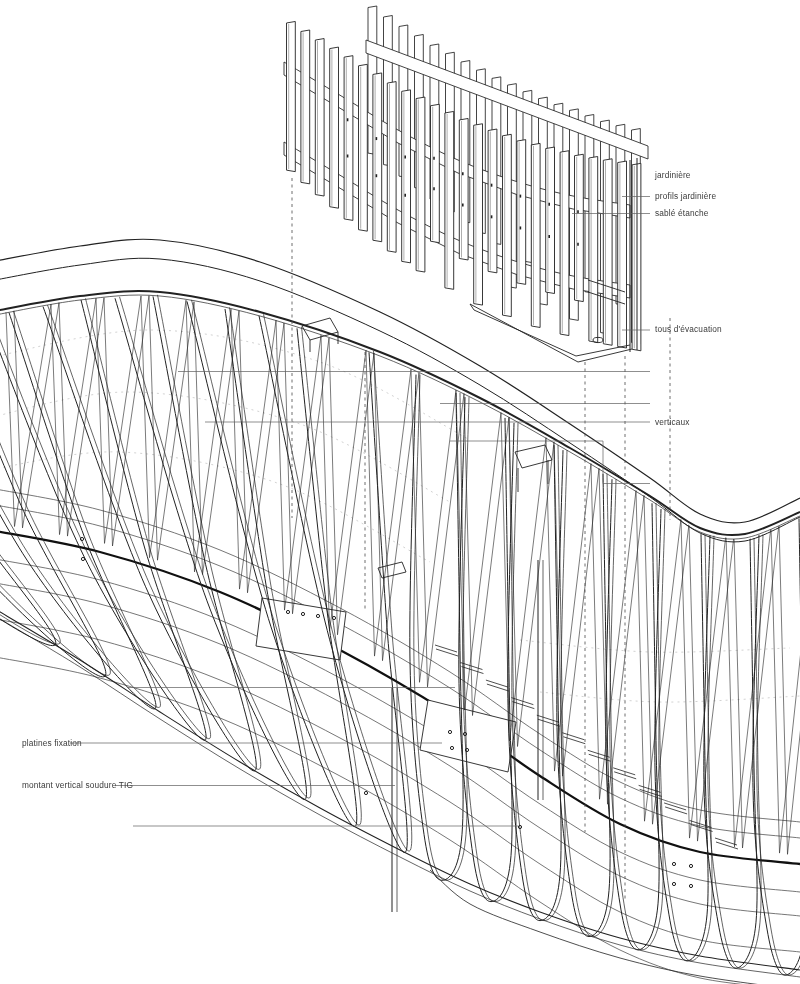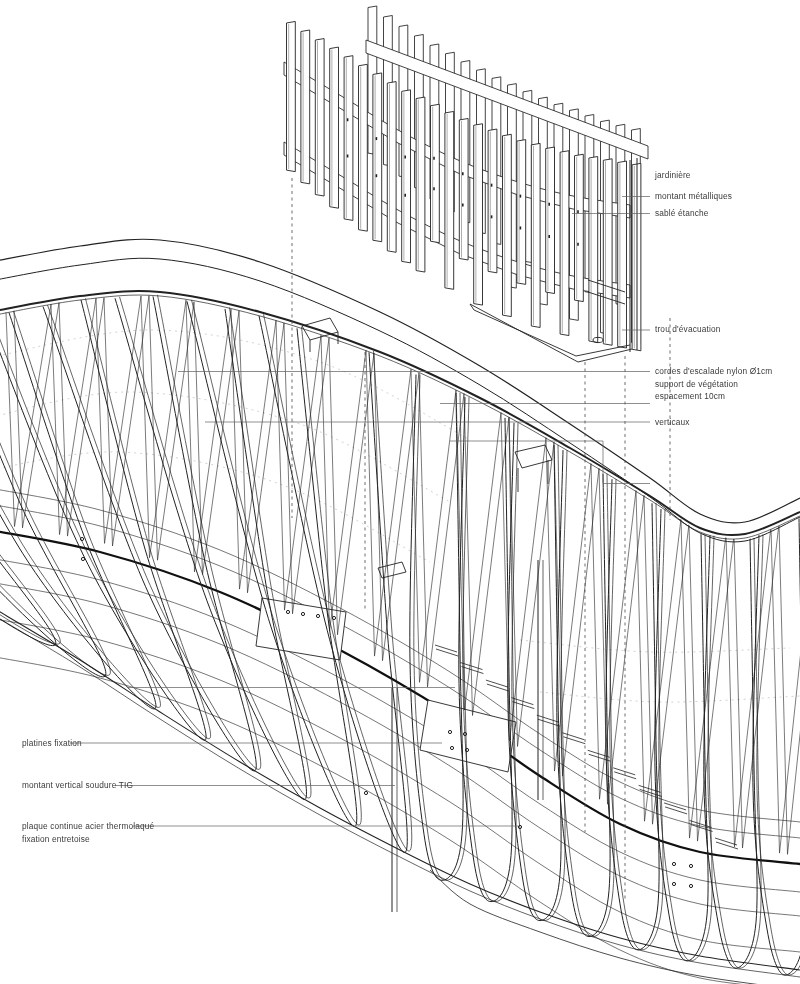--- a/index.html
+++ b/index.html
@@ -254,40 +254,31 @@
         <path d="M70 743 L442 743" fill="none" stroke="#5f5f5f" stroke-width="0.7"></path>
         <path d="M115 785.5 L395 785.5" fill="none" stroke="#5f5f5f" stroke-width="0.7"></path>
         <path d="M133 826 L518 826" fill="none" stroke="#5f5f5f" stroke-width="0.7"></path>
       </g>
     </svg>
 
   <div class="lbl" style="left:655px;top:169px">
     <div>jardinière</div>
   </div>
   <div class="lbl" style="left:655px;top:190px">
-    <div>montant métalliques</div>
+    <div>profils jardinière</div>
   </div>
   <div class="lbl" style="left:655px;top:207px">
     <div>sablé étanche</div>
   </div>
   <div class="lbl" style="left:655px;top:323px">
-    <div>trou d'évacuation</div>
-  </div>
-  <div class="lbl" style="left:655px;top:365px">
-    <div>cordes d'escalade nylon Ø1cm</div>
-    <div>support de végétation</div>
-    <div>espacement 10cm</div>
+    <div>tous d'évacuation</div>
   </div>
   <div class="lbl" style="left:655px;top:416px">
     <div>verticaux</div>
   </div>
 
   <div class="lbl" style="left:22px;top:737px">
     <div>platines fixation</div>
   </div>
   <div class="lbl" style="left:22px;top:779px">
     <div>montant vertical soudure TIG</div>
   </div>
-  <div class="lbl" style="left:22px;top:820px">
-    <div>plaque continue acier thermolaqué</div>
-    <div>fixation entretoise</div>
-  </div>
 </div>
 
 </body></html>

